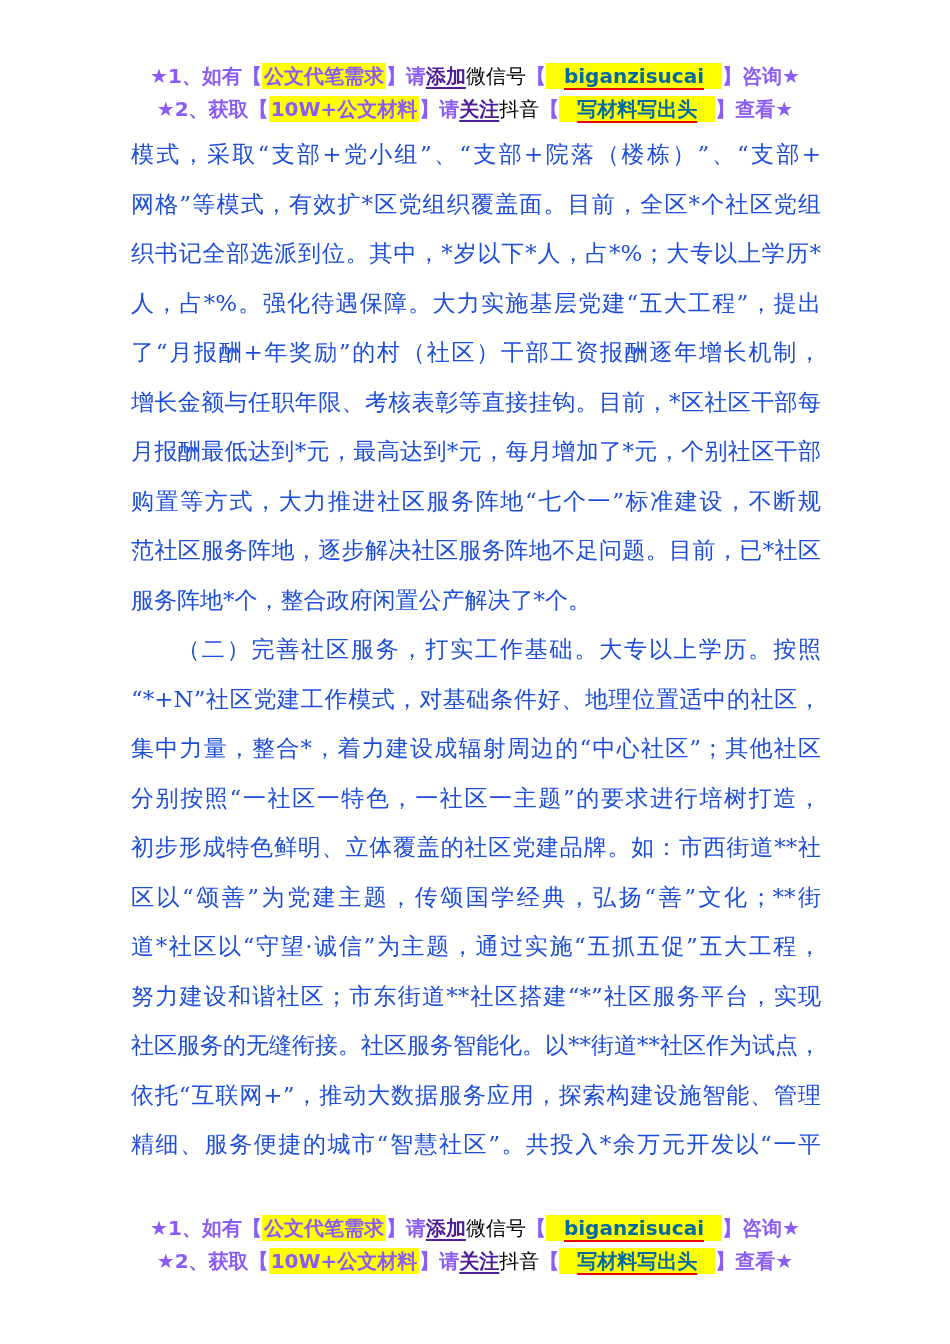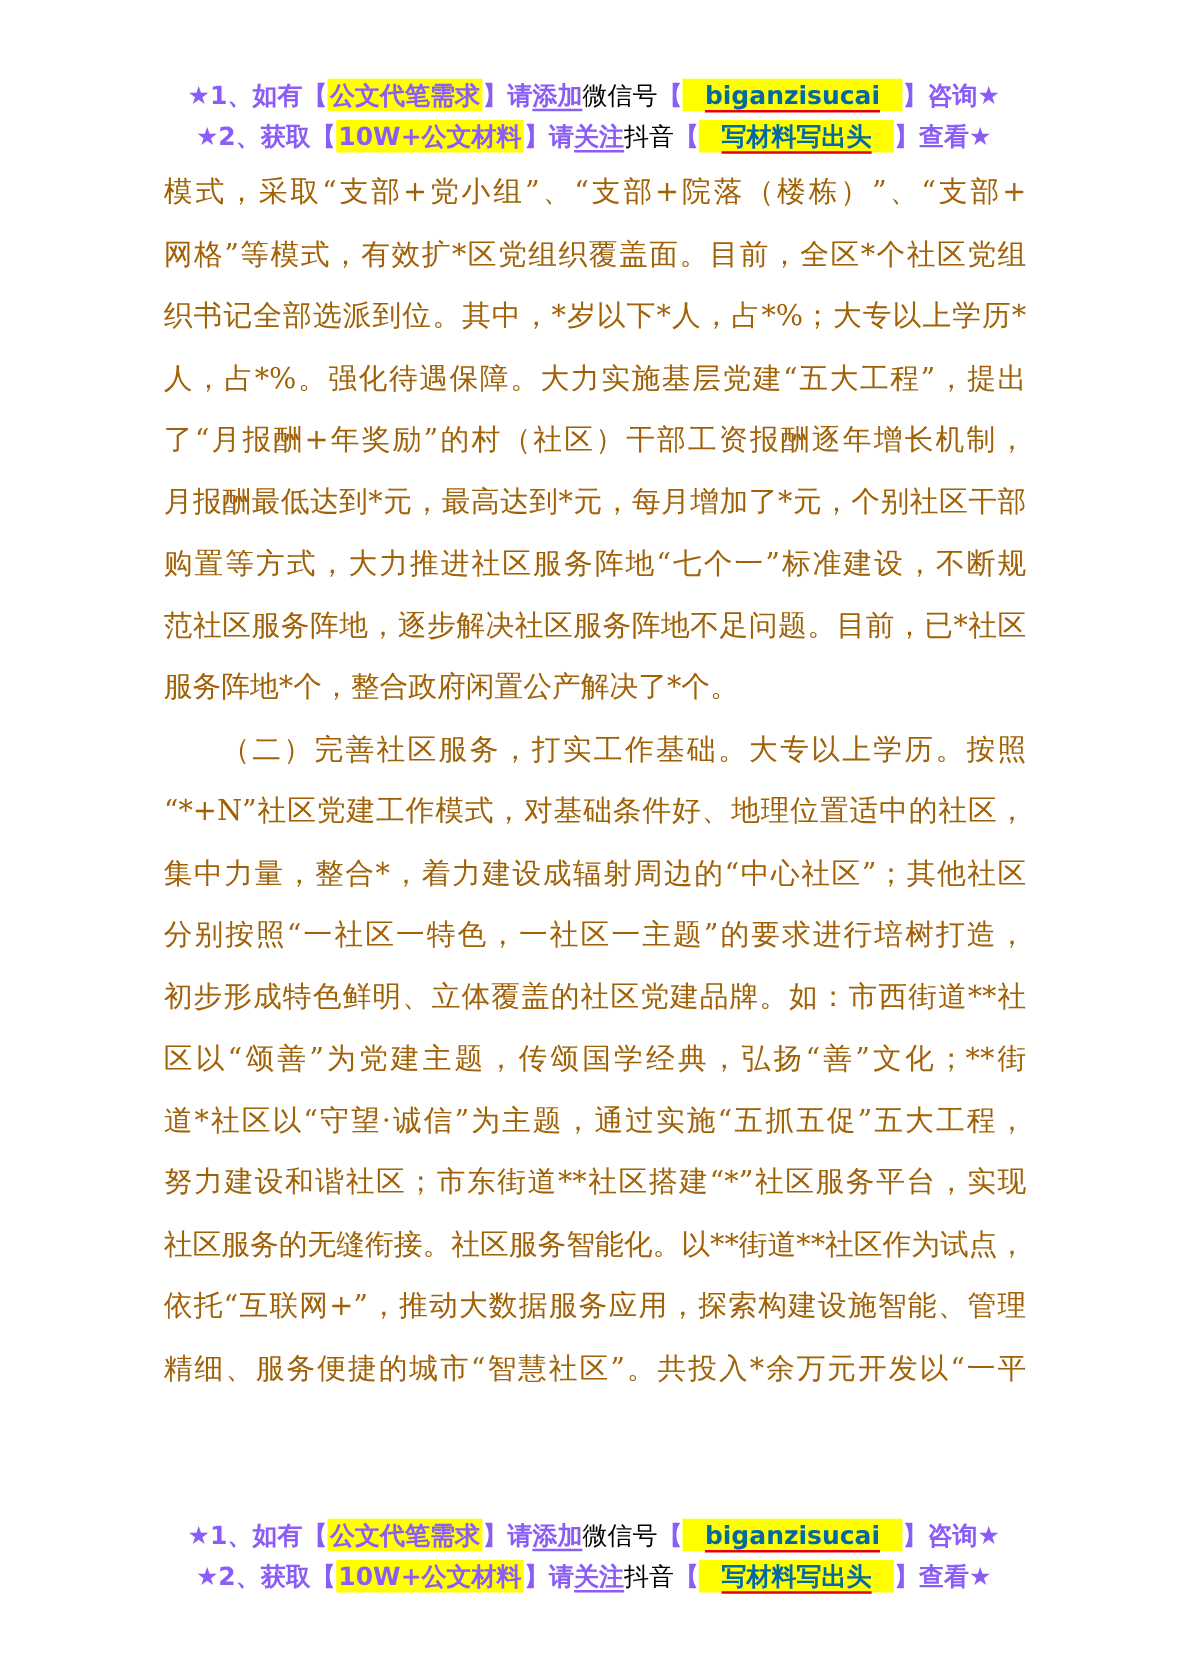--- a/index.html
+++ b/index.html
@@ -29,21 +29,21 @@
     font-size: 20px;
     line-height: 33px;
     font-weight: bold;
     color: #000000;
     font-family: "DejaVu Sans", sans-serif;
     white-space: nowrap;
   }
   .seg-b  { font-weight: bold; color: #8b5cf6; }
   .seg-r  { font-weight: normal; color: #000000; text-align: center; }
   .seg-bu {
-    font-weight: bold; color: #8b5cf6;
+    font-weight: bold; color: #4c1d95;
     text-decoration: underline;
     text-decoration-thickness: 2px;
     text-underline-offset: 4px;
     text-align: right;
   }
   .seg-hl {
     font-weight: bold;
     color: #8b5cf6;
     background: #ffff00;
     padding: 1px 2px;
@@ -58,21 +58,21 @@
     text-decoration-thickness: 2px;
     text-underline-offset: 5px;
   }
 
   
   .doc-body {
     position: absolute;
     top: 130px;
     left: 131px;
     width: 690px;
-    color: #a16207;
+    color: #1d4ed8;
     font-family: "DejaVu Serif", serif;
   }
   .doc-line {
     font-size: 23px;
     line-height: 49.5px;
     height: 49.5px;
     text-align: justify;
     text-align-last: justify;
     white-space: nowrap;
   }
@@ -91,20 +91,21 @@
       <div class="promo-line"><span class="seg-b">★1、如有【</span><span class="seg-hl">公文代笔需求</span><span class="seg-b">】请</span><span class="seg-bu">添加</span><span class="seg-r">微信号</span><span class="seg-b">【</span><span class="seg-hlu">biganzisucai</span><span class="seg-b">】咨询★</span></div>
       <div class="promo-line"><span class="seg-b">★2、获取【</span><span class="seg-hl">10W+公文材料</span><span class="seg-b">】请</span><span class="seg-bu">关注</span><span class="seg-r">抖音</span><span class="seg-b">【</span><span class="seg-hlu">写材料写出头</span><span class="seg-b">】查看★</span></div>
     </div>
   <div class="doc-body">
       <div class="para" data-indent="false" data-justify-last="false">
         <div class="doc-line">模式，采取“支部+党小组”、“支部+院落（楼栋）”、“支部+</div>
         <div class="doc-line">网格”等模式，有效扩*区党组织覆盖面。目前，全区*个社区党组</div>
         <div class="doc-line">织书记全部选派到位。其中，*岁以下*人，占*%；大专以上学历*</div>
         <div class="doc-line">人，占*%。强化待遇保障。大力实施基层党建“五大工程”，提出</div>
         <div class="doc-line">了“月报酬+年奖励”的村（社区）干部工资报酬逐年增长机制，</div>
+        <div class="doc-line">增长金额与任职年限、考核表彰等直接挂钩。目前，*区社区干部每</div>
         <div class="doc-line">月报酬最低达到*元，最高达到*元，每月增加了*元，个别社区干部</div>
         <div class="doc-line">购置等方式，大力推进社区服务阵地“七个一”标准建设，不断规</div>
         <div class="doc-line">范社区服务阵地，逐步解决社区服务阵地不足问题。目前，已*社区</div>
         <div class="doc-line">服务阵地*个，整合政府闲置公产解决了*个。</div>
       </div>
       <div class="para" data-indent="true" data-justify-last="true">
         <div class="doc-line">（二）完善社区服务，打实工作基础。大专以上学历。按照</div>
         <div class="doc-line">“*+N”社区党建工作模式，对基础条件好、地理位置适中的社区，</div>
         <div class="doc-line">集中力量，整合*，着力建设成辐射周边的“中心社区”；其他社区</div>
         <div class="doc-line">分别按照“一社区一特色，一社区一主题”的要求进行培树打造，</div>

